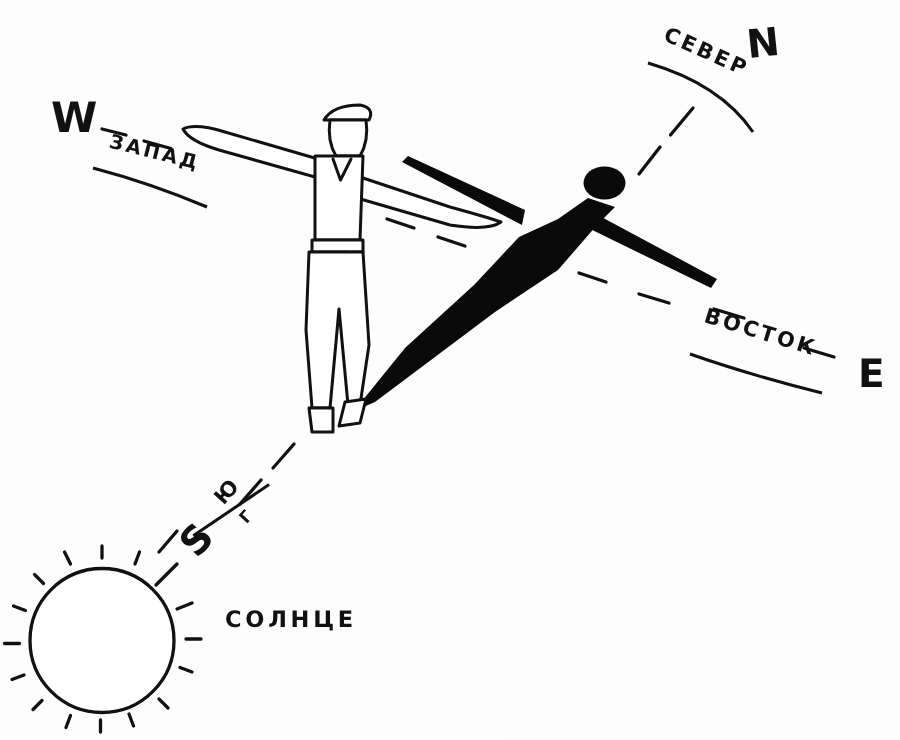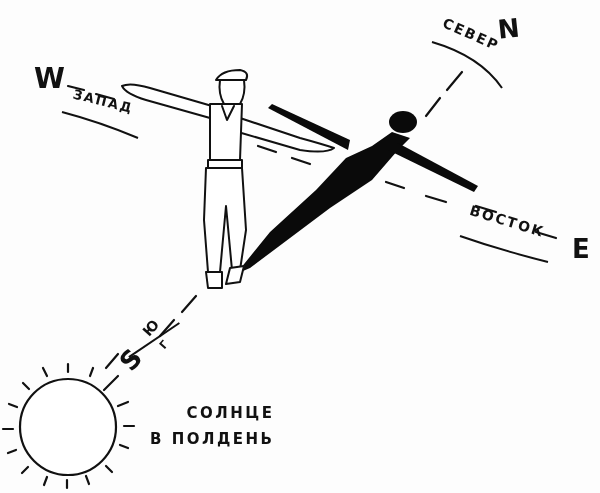--- a/index.html
+++ b/index.html
@@ -17,21 +17,20 @@
     .caption {
       position: absolute;
       left: 150px;
       top: 400px;
       font-family: "DejaVu Sans", sans-serif;
       font-weight: bold;
       font-size: 15px;
       line-height: 26px;
       letter-spacing: 2.5px;
       color: #111;
-      text-align: right;
     }
   </style>
 </head>
 <body>
 
 <div class="canvas">
   <svg width="600" height="493" viewBox="0 0 600 493">
 
     <g stroke="#111" stroke-width="2.2" stroke-linecap="round">
       <line x1="462" y1="72" x2="447" y2="90"></line>
@@ -127,15 +126,14 @@
       <line x1="128" y1="448" x2="120" y2="445"></line>
       <line x1="134" y1="426" x2="124" y2="426"></line>
       <line x1="128" y1="402" x2="118" y2="406"></line>
       <line x1="118" y1="376" x2="104" y2="390"></line>
       <line x1="93" y1="368" x2="90" y2="376"></line>
     </g>
   </svg>
 
   <div class="caption">
     <div>СОЛНЦЕ</div>
-    <div>В ПОЛДЕНЬ</div>
   </div>
 </div>
 
 </body></html>

